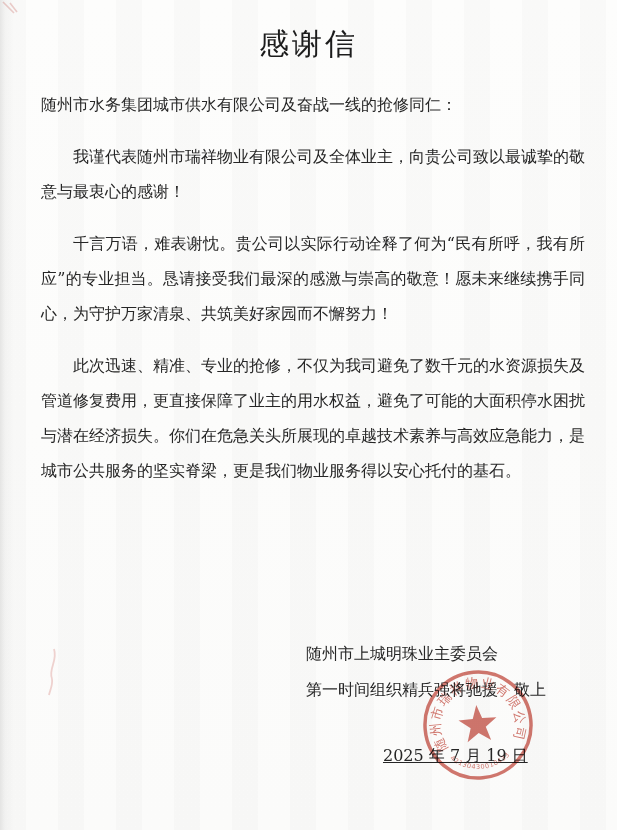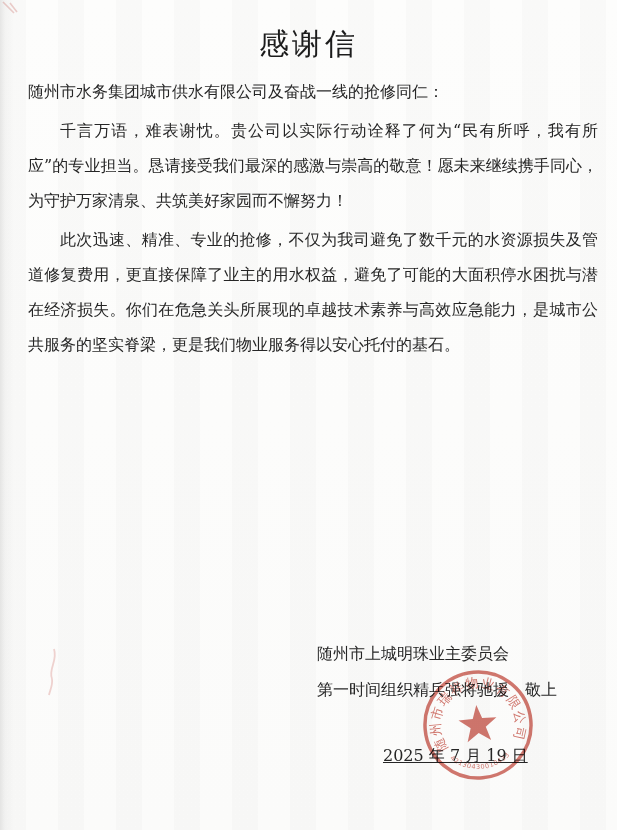--- a/index.html
+++ b/index.html
@@ -23,24 +23,24 @@
     font-size:30px;line-height:36px;
     letter-spacing:3px;
     color:#1c1c1c;
   }
   .body-text{
     position:absolute;left:24px;top:70px;width:578px;
     font-size:16px;line-height:35px;
     text-align:justify;
     color:#262626;
   }
-  .body-text p{margin:4px;text-indent:2em;}
+  .body-text p{margin:17px;text-indent:2em;}
   .body-text p.salutation{text-indent:0;}
   .sig{
-    position:absolute;left:317px;
+    position:absolute;left:306px;
     font-size:16px;line-height:22px;color:#262626;white-space:nowrap;font-family:Liberation Serif, serif;
   }
   .sig1{top:643px;}
   .sig2{top:679px;}
   .date-line{
     position:absolute;left:383px;top:746px;
     font-size:16px;line-height:20px;color:#262626;white-space:nowrap;text-decoration:underline;
   }
   .seal{
     position:absolute;left:418px;top:665px;width:120px;height:120px;
@@ -53,20 +53,21 @@
 </style>
 </head>
 <body>
 
 <div class="page">
 
   <div class="title">感谢信</div>
 
   <div class="body-text">
     <p class="salutation">随州市水务集团城市供水有限公司及奋战一线的抢修同仁：</p>
+    <p>我谨代表随州市瑞祥物业有限公司及全体业主，向贵公司致以最诚挚的敬意与最衷心的感谢！</p>
     <p>千言万语，难表谢忱。贵公司以实际行动诠释了何为“民有所呼，我有所应”的专业担当。恳请接受我们最深的感激与崇高的敬意！愿未来继续携手同心，为守护万家清泉、共筑美好家园而不懈努力！</p>
     <p>此次迅速、精准、专业的抢修，不仅为我司避免了数千元的水资源损失及管道修复费用，更直接保障了业主的用水权益，避免了可能的大面积停水困扰与潜在经济损失。你们在危急关头所展现的卓越技术素养与高效应急能力，是城市公共服务的坚实脊梁，更是我们物业服务得以安心托付的基石。</p>
   </div>
 
   <div class="sig sig1">随州市上城明珠业主委员会</div>
   <div class="sig sig2">第一时间组织精兵强将驰援　敬上</div>
 
   <div class="date-line">2025 年 7 月 19 日</div>
 
   <div class="seal">

